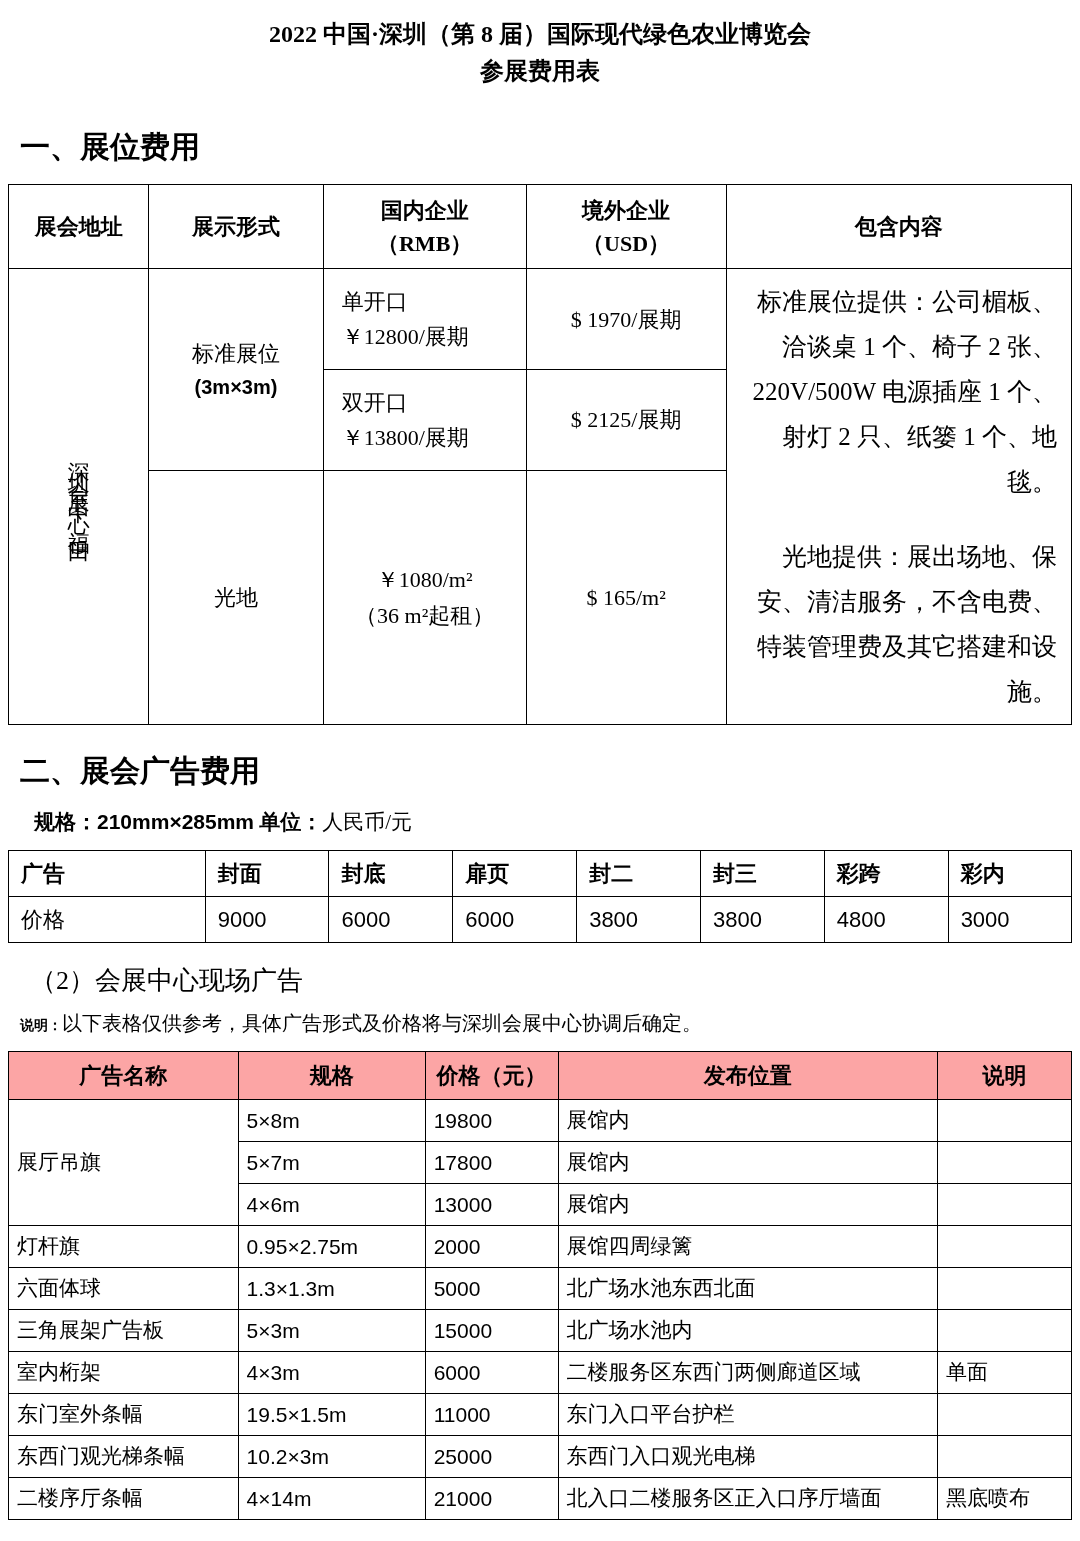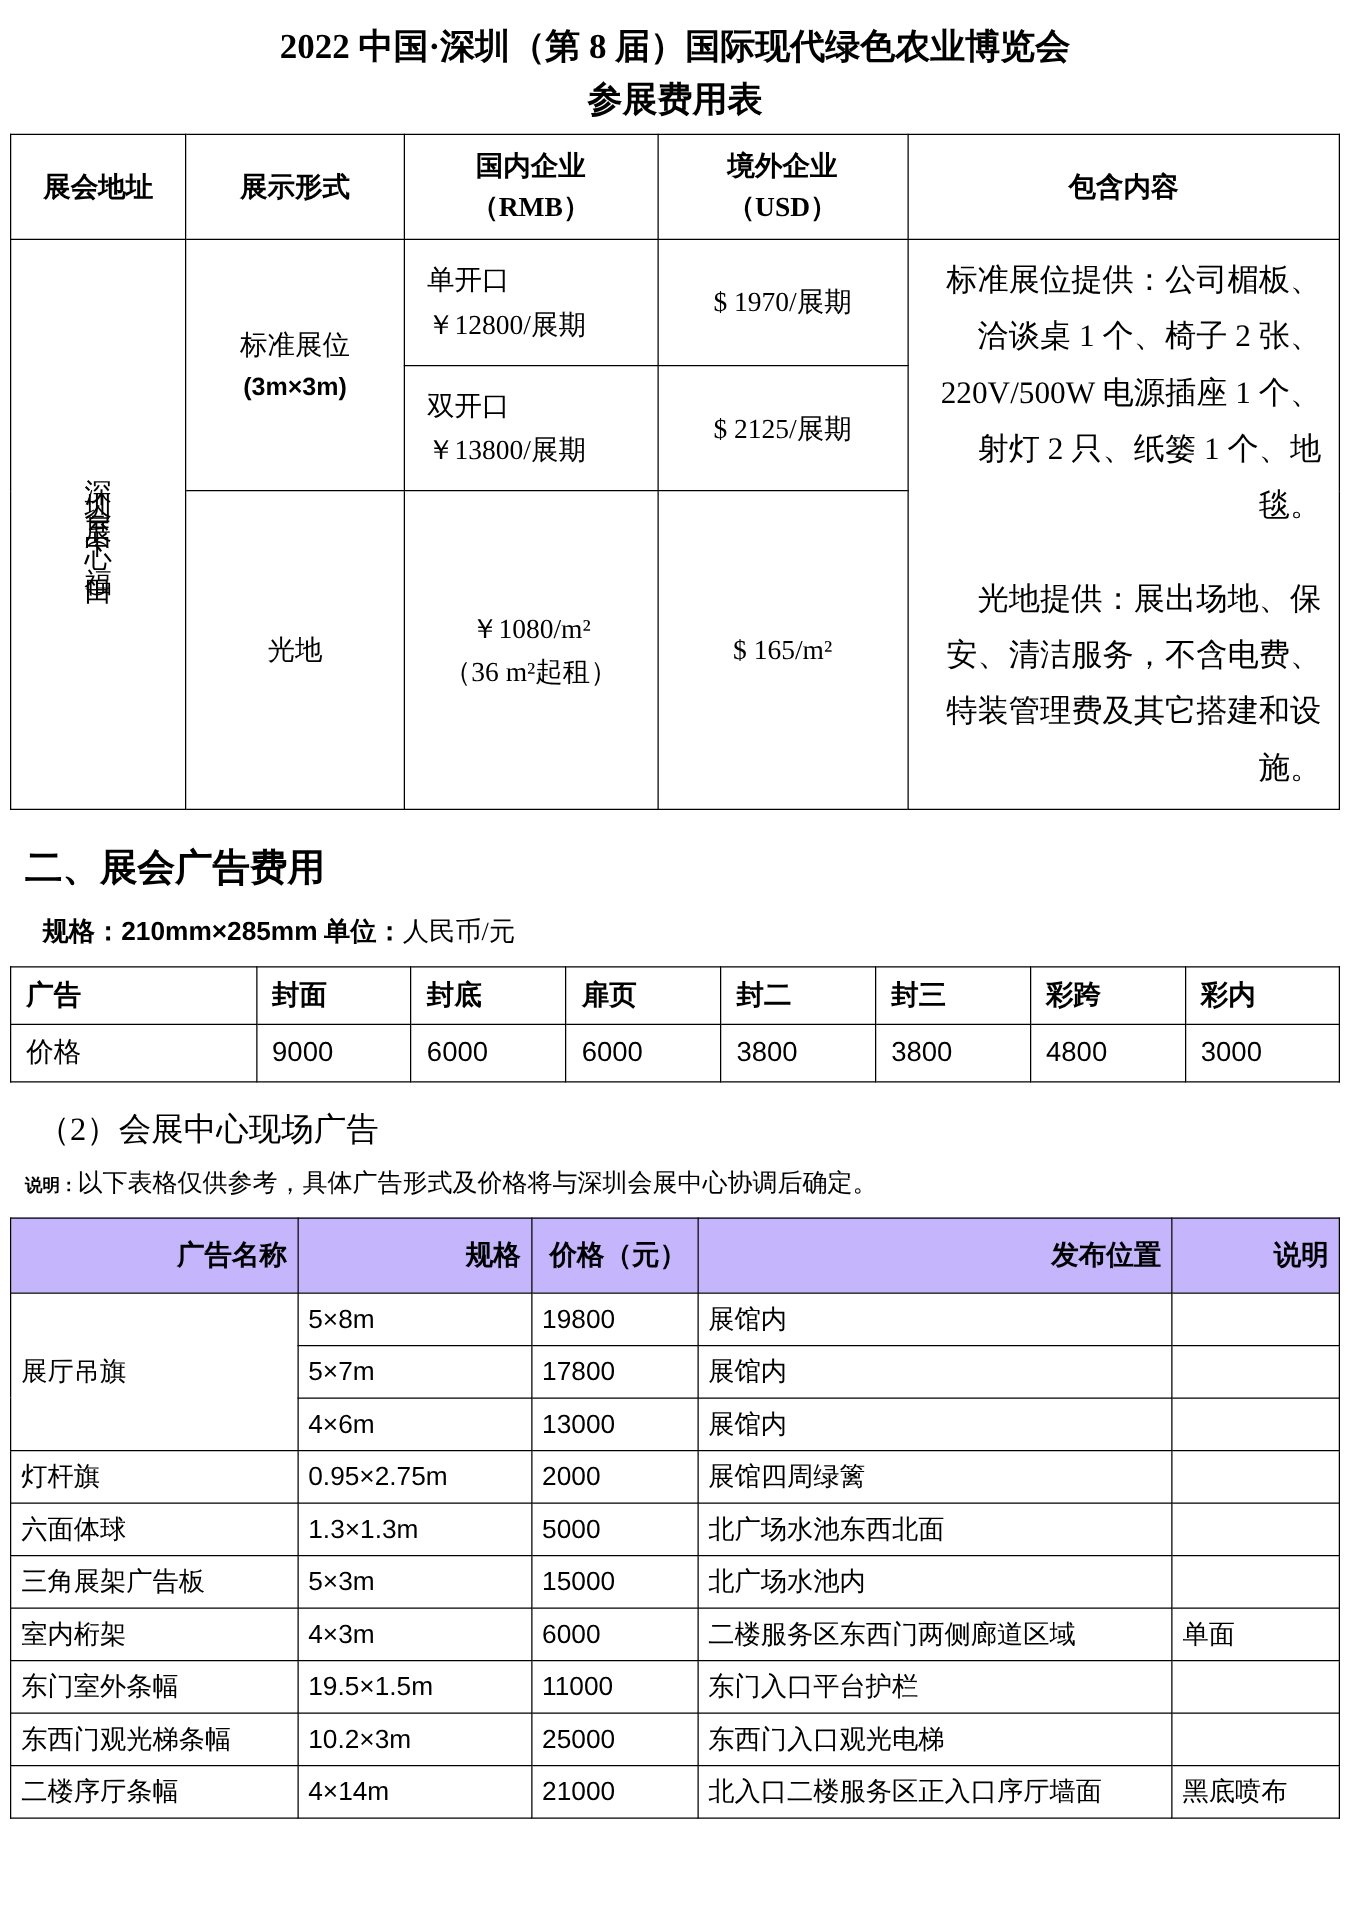--- a/index.html
+++ b/index.html
@@ -1,20 +1,20 @@
 <!DOCTYPE html>
 <html><head>
 <meta charset="utf-8">
 <style>
   * { box-sizing: border-box; }
   html,body { margin:0; padding:0; background:#ffffff; color:#000000; }
   body { width:1080px; font-family:"Liberation Serif","DejaVu Serif",serif; }
   .page { width:1080px; min-height:1541px; padding:12px 8px 40px 8px; }
 
-  .doc-title { text-align:center; font-weight:700; font-size:28px; line-height:1.55; margin:4px 0 4px 0; }
+  .doc-title { text-align:center; font-weight:700; font-size:24px; line-height:1.55; margin:4px 0 37px 0; }
 
   .sec-heading { font-size:30px; font-weight:700; margin:26px 0 16px 12px; }
   .sub-heading { font-size:26px; font-weight:400; margin:20px 0 12px 22px; }
 
   .spec-line { font-size:21px; margin:0 0 14px 26px; }
   .spec-line .lbl { font-weight:700; }
   .spec-line .val { font-family:"Liberation Sans","DejaVu Sans",sans-serif; font-weight:700; }
   .spec-line .val-normal { font-size:21px; }
 
   .note-line { font-size:20px; margin:0 0 14px 12px; }
@@ -36,33 +36,34 @@
   .include-cell { text-align:right; vertical-align:middle; padding:10px 14px; line-height:1.8; font-size:25px; }
   .include-cell p { margin:0 0 30px 0; }
   .include-cell p:last-child { margin:0; }
   .num { font-family:"Liberation Sans","DejaVu Sans",sans-serif; }
 
   
   .ad-table th, .ad-table td { height:46px; text-align:left; padding-left:12px; }
   .ad-table td { font-weight:400; }
 
   
-  .site-table th { background:#c4b5fd; height:60px; text-align:right; padding-left:8px; font-size:22px; }
+  .site-table th { background:#fca5a5; height:48px; text-align:center; padding-left:8px; font-size:22px; }
   .site-table td { height:42px; text-align:left; padding-left:8px; font-size:21px; line-height:1.5;margin-left:12px; }
 </style>
 </head>
 <body>
 
 <div class="page">
 
   <div class="doc-title">
     <div>2022 中国·深圳（第 8 届）国际现代绿色农业博览会</div>
     <div>参展费用表</div>
   </div>
 
+  <div class="sec-heading">一、展位费用</div>
 
   <table class="booth-table">
     <colgroup>
       <col style="width:13.2%">
       <col style="width:16.4%">
       <col style="width:19.1%">
       <col style="width:18.8%">
       <col style="width:32.5%">
     </colgroup>
     <tbody>

